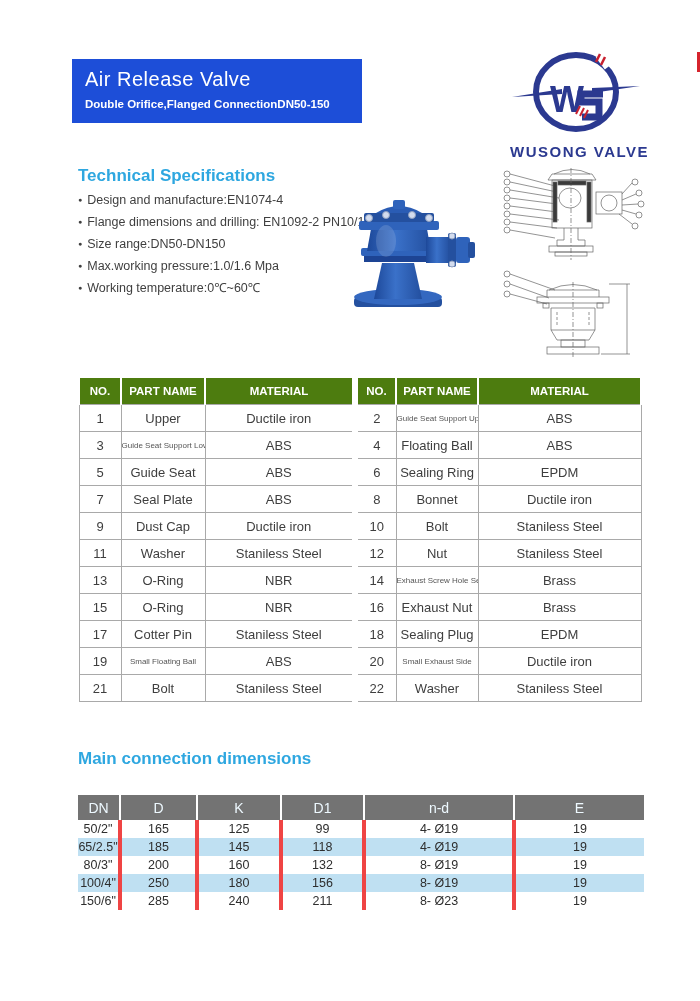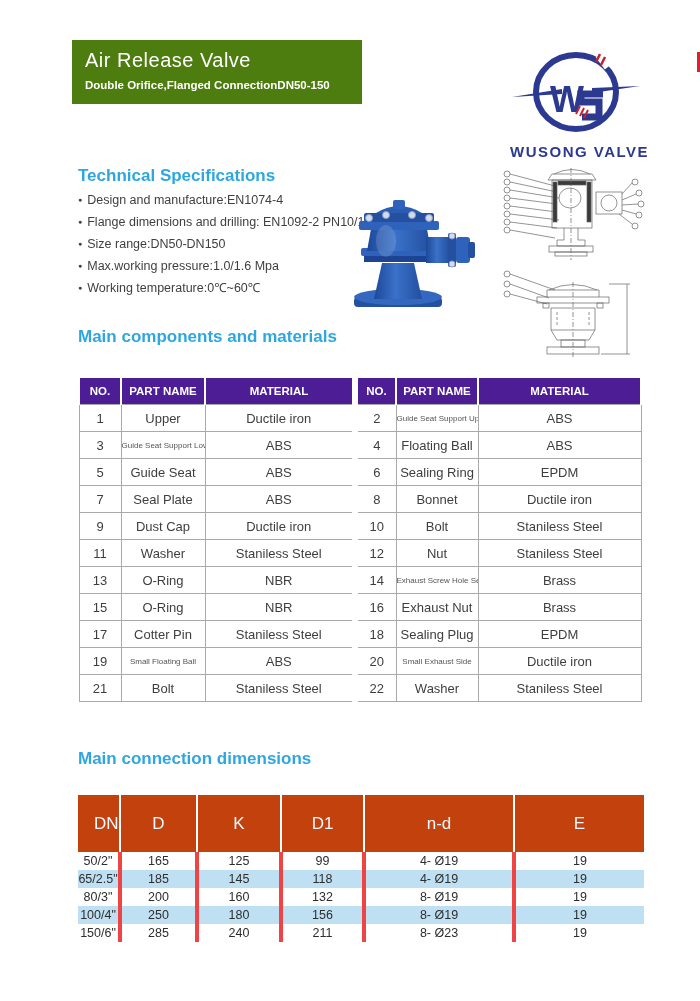--- a/index.html
+++ b/index.html
@@ -1,21 +1,21 @@
 <!DOCTYPE html>
 <html><head>
 <meta charset="utf-8">
 <style>
   html,body{margin:0;padding:0;background:#fff;}
   .page{position:relative;width:700px;height:1001px;background:#fff;overflow:hidden;
         font-family:"Liberation Sans",sans-serif;}
   .red-tick{position:absolute;right:0;top:52px;width:3px;height:20px;background:#d6242d;}
 
   
-  .title-box{position:absolute;left:72px;top:40px;width:290px;height:64px;background:#4d7c0f;
+  .title-box{position:absolute;left:72px;top:59px;width:290px;height:64px;background:#1d4ed8;
              color:#fff;box-sizing:border-box;padding:9px 0 0 13px;}
   .title-box .title{font-size:20px;font-weight:500;letter-spacing:.5px;}
   .title-box .subtitle-row{display:flex;padding-right:16px;
              margin-top:7px;font-size:11.5px;font-weight:700;}
 
   
   .logo{position:absolute;left:510px;top:50px;width:132px;text-align:center;}
   .logo .brand{font-size:15px;font-weight:700;color:#2b3990;letter-spacing:1.5px;margin-top:1px;white-space:nowrap;}
 
   
@@ -26,32 +26,32 @@
   .bullets{position:absolute;left:78px;top:189px;margin:0;padding:0;list-style:none;}
   .bullets li{font-size:12.5px;color:#3f3f3f;line-height:21px;}
   .bullets li::before{content:"●";font-size:7px;vertical-align:2px;margin-right:5px;color:#3f3f3f;}
 
   
   .photo{position:absolute;left:346px;top:193px;}
   .drawing{position:absolute;left:497px;top:162px;}
 
   
   .comp{position:absolute;left:78px;top:378px;width:562px;border-collapse:collapse;table-layout:fixed;}
-  .comp th{background:#4c1d95;color:#fff;font-size:11.5px;font-weight:600;height:26px;
+  .comp th{background:#4d7c0f;color:#fff;font-size:11.5px;font-weight:600;height:26px;
            border:2px solid #fff;border-top:none;border-bottom:1px solid #a9a9a9;padding:0;}
   .comp th:nth-child(3){border-right:6px solid #fff;}
   .comp td{border:1px solid #a9a9a9;height:26px;text-align:center;font-size:13px;color:#3e3e3e;
            padding:0;overflow:hidden;white-space:nowrap;}
   .comp td:nth-child(3){border-right:6px solid #fff;}
   .comp td.tiny{font-size:8px;color:#555;}
 
   
   .dims{position:absolute;left:78px;top:795px;width:566px;border-collapse:collapse;table-layout:fixed;}
-  .dims th{background:#c2410c;color:#eef9ff;font-size:17px;font-weight:400;height:25px;
-           border-left:2px solid #fff;padding:16px;}
+  .dims th{background:#737373;color:#eef9ff;font-size:14px;font-weight:400;height:25px;
+           border-left:2px solid #fff;padding:0;}
   .dims th:first-child{border-left:none;}
   .dims td{height:18px;text-align:center;font-size:12.5px;color:#2e2e2e;padding:0;
            border-left:4px solid #ef4444;white-space:nowrap;}
   .dims td:first-child{border-left:none;}
   .dims tbody tr:nth-child(even){background:#bfe0f2;}
 </style>
 </head>
 <body>
 
 <div class="page">
@@ -194,21 +194,20 @@
       <path d="M54,168 L60,178 L92,178 L98,168"></path>
       <rect x="64" y="178" width="24" height="7"></rect>
       <rect x="50" y="185" width="52" height="7"></rect>
       <line x1="130" y1="122" x2="130" y2="192"></line>
       <line x1="112" y1="122" x2="133" y2="122"></line>
       <line x1="104" y1="192" x2="133" y2="192"></line>
       <line x1="76" y1="120" x2="76" y2="195" stroke-dasharray="5 2 1 2"></line>
     </g>
   </svg>
 
-  <h2 class="heading h-comp">Main components and materials</h2>
 
   <table class="comp">
     <colgroup>
       <col style="width:42px">
         <col style="width:84px">
         <col style="width:150px">
       <col style="width:41px">
         <col style="width:82px">
         <col style="width:163px">
     </colgroup>

